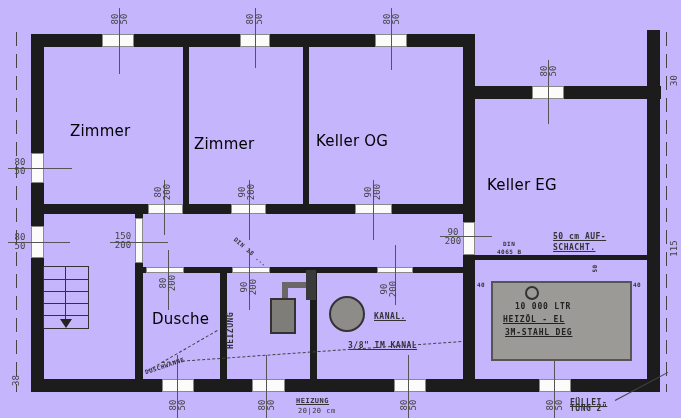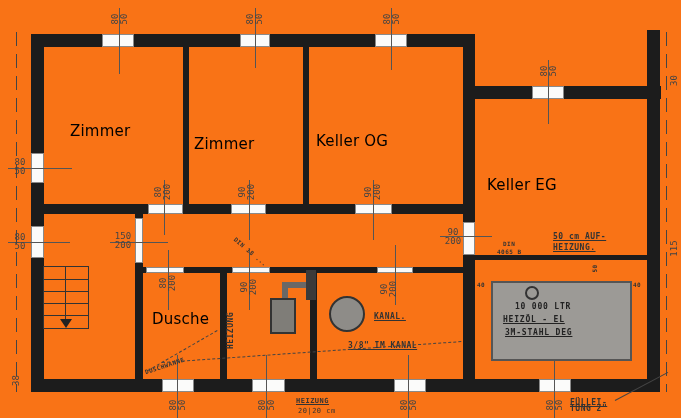--- a/index.html
+++ b/index.html
@@ -1,16 +1,16 @@
 <!DOCTYPE html>
 <html><head>
 <meta charset="utf-8">
 <style>
   html, body { margin:0; padding:0; background:#ffffff; }
-  #plan { position:relative; width:681px; height:418px; overflow:hidden; background:#f97316; font-family:"DejaVu Sans", sans-serif; }
+  #plan { position:relative; width:681px; height:418px; overflow:hidden; background:#c4b5fd; font-family:"DejaVu Sans", sans-serif; }
   .wall { position:absolute; background:#1c1c1c; }
   .opening { position:absolute; background:#fbfbfa; border:1px solid #8a8a8a; box-sizing:border-box; }
   .room-label { position:absolute; font-size:15px; color:#000; white-space:nowrap; letter-spacing:0.2px; }
   .dim { position:absolute; font-family:"DejaVu Sans Mono", monospace; font-size:9px; color:#444; line-height:9px; text-align:center; }
   .dim .n { display:block; }
   .dim.vert { transform:rotate(-90deg); transform-origin:center; }
   .hline { position:absolute; height:1px; background:#555; }
   .vline { position:absolute; width:1px; background:#555; }
   .dash { position:absolute; width:1px; background:repeating-linear-gradient(to bottom,#444 0 14px,transparent 14px 22px); }
   .note { position:absolute; font-family:"DejaVu Sans Mono", monospace; font-size:8px; color:#333; white-space:nowrap; font-weight:bold; letter-spacing:0.5px; }
@@ -181,21 +181,21 @@
   <div class="washer" style="left:329px;top:296px;width:36px;height:36px;"></div>
   <div class="note vert" style="left:212px;top:326px;transform:rotate(-90deg);">HEIZUNG</div>
   <div class="note" style="left:374px;top:312px;text-decoration:underline;">KANAL.</div>
   <div class="note" style="left:348px;top:341px;text-decoration:underline;">3/8" IM KANAL</div>
   <div class="note" style="left:144px;top:362px;font-size:6px;transform:rotate(-18deg);">DUSCHWANNE</div>
   <div class="note" style="left:230px;top:248px;font-size:6px;transform:rotate(40deg);">DIN 18 ...</div>
   <div class="pipe" style="left:148px;top:370px;width:80px;transform:rotate(-30deg);"></div>
   <div class="pipe" style="left:162px;top:362px;width:300px;transform:rotate(-4deg);"></div>
 
   <div class="note" style="left:553px;top:232px;text-decoration:underline;">50 cm AUF-</div>
-  <div class="note" style="left:553px;top:243px;text-decoration:underline;">HEIZUNG.</div>
+  <div class="note" style="left:553px;top:243px;text-decoration:underline;">SCHACHT.</div>
   <div class="note" style="left:503px;top:240px;font-size:6px;">DIN</div>
   <div class="note" style="left:497px;top:248px;font-size:6px;">4065 B</div>
   <div class="tank" style="left:491px;top:281px;width:141px;height:80px;">
     <div style="position:absolute;left:32px;top:3px;width:14px;height:14px;border-radius:50%;border:2px solid #333;box-sizing:border-box;"></div>
     <div class="tank-line" style="left:22px;top:19px;text-decoration:none;">10 000 LTR</div>
     <div class="tank-line" style="left:10px;top:32px;">HEIZÖL - EL</div>
     <div class="tank-line" style="left:12px;top:45px;text-align:center;">3M-STAHL DEG</div>
   </div>
   <div class="note" style="left:477px;top:281px;font-size:6px;">40</div>
   <div class="note" style="left:633px;top:281px;font-size:6px;">40</div>

